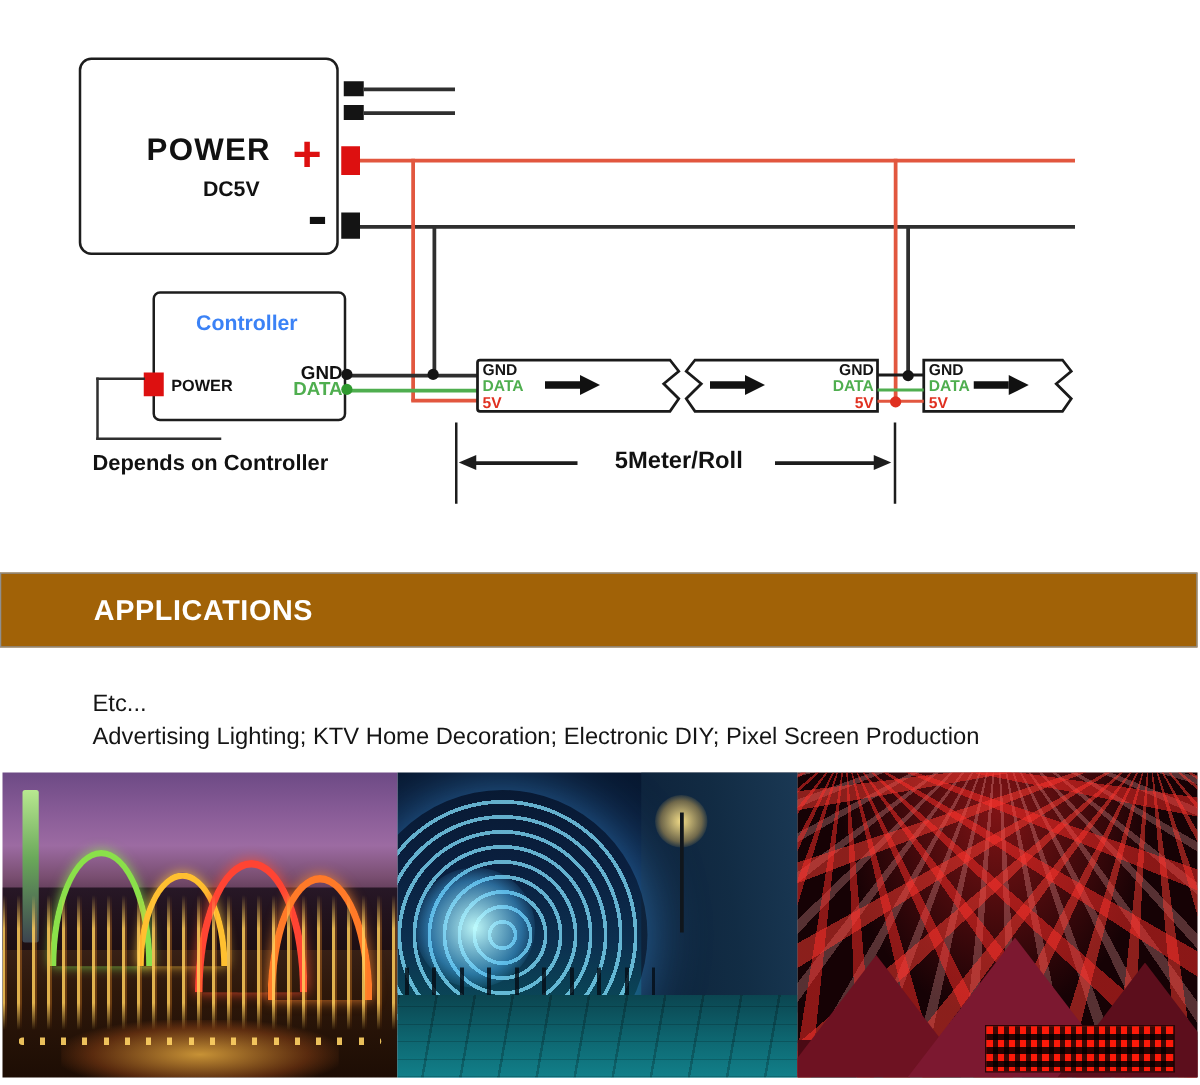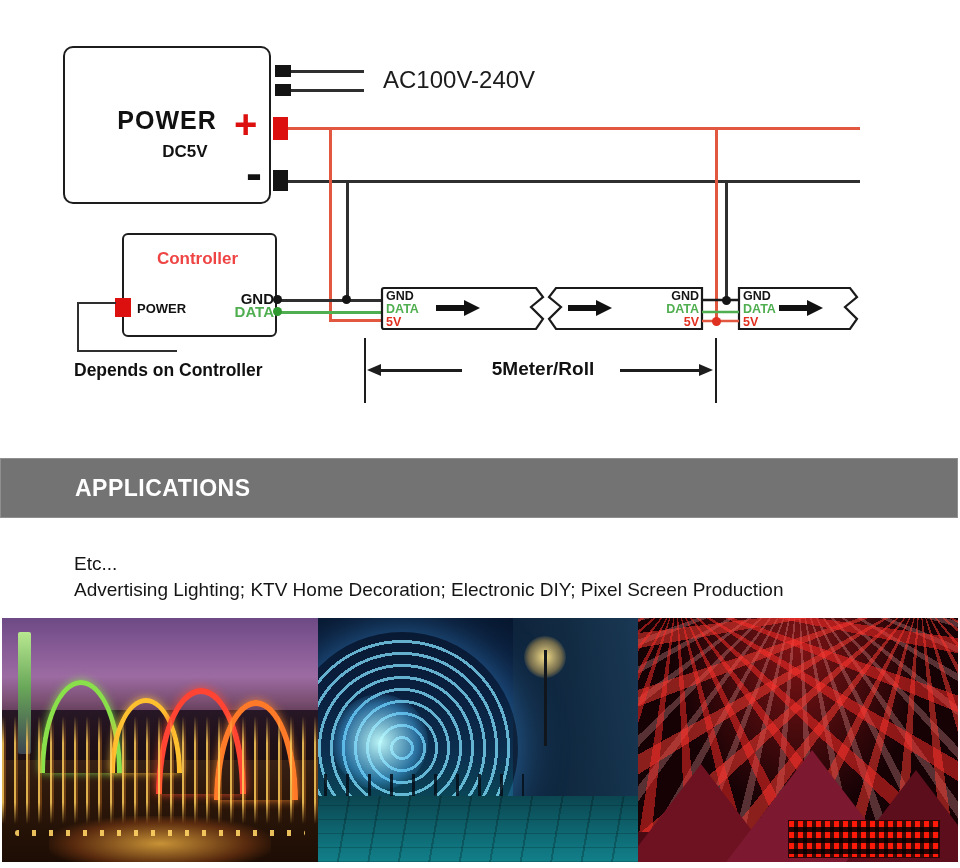--- a/index.html
+++ b/index.html
@@ -21,21 +21,21 @@
   .dot.black{background:#151515;}
   .dot.red{background:#e03020;}
   .dot.green{background:#2f9a2f;}
   
   .device-box{position:absolute;background:#fff;border:2.5px solid #1d1d1d;}
   .power-box{left:63px;top:46px;width:208px;height:158px;border-radius:10px;
     display:flex;flex-direction:column;align-items:center;justify-content:center;padding-top:18px;box-sizing:border-box;}
   .power-title{font-size:25px;font-weight:800;letter-spacing:1px;color:#111;}
   .power-voltage{font-size:17px;font-weight:700;color:#111;margin-top:7px;margin-left:36px;}
   .controller-box{left:122px;top:233px;width:151px;height:100px;border-width:2px;border-radius:6px;}
-  .controller-title{position:absolute;left:0;right:0;top:16px;text-align:center;font-size:17px;font-weight:600;color:#ef4444;}
+  .controller-title{position:absolute;left:0;right:0;top:16px;text-align:center;font-size:17px;font-weight:600;color:#3b82f6;}
   .terminal{position:absolute;}
   .terminal.black{background:var(--terminal-black);}
   .terminal.red{background:var(--terminal-red);}
   .lbl{position:absolute;color:#111;white-space:nowrap;}
   .plus-sign{left:234px;top:104px;font-size:40px;font-weight:800;color:var(--terminal-red);line-height:1;}
   .minus-sign{left:246px;top:150px;font-size:48px;font-weight:800;color:#111;line-height:1;}
   .ac-label{left:383px;top:66px;font-size:24px;color:#1c1c1c;}
   .ctrl-power-lbl{left:137px;top:301px;font-size:13px;font-weight:700;}
   .ctrl-gnd-lbl{left:229px;top:290px;width:45px;text-align:right;font-size:15px;font-weight:700;}
   .ctrl-data-lbl{left:226px;top:303px;width:48px;text-align:right;font-size:15px;font-weight:700;color:var(--wire-green);}
@@ -45,21 +45,21 @@
   .dim-shaft{position:absolute;top:369px;height:2.5px;background:#1d1d1d;}
   .tri{position:absolute;width:0;height:0;border-top:6px solid transparent;border-bottom:6px solid transparent;}
   .tri.left{border-right:14px solid #1d1d1d;}
   .tri.right{border-left:14px solid #1d1d1d;}
   
   .st-pin{font-size:12.5px;font-weight:700;font-family:"Liberation Sans","DejaVu Sans",sans-serif;}
   .st-pin.gnd{fill:#151515;}
   .st-pin.data{fill:var(--wire-green);}
   .st-pin.v5{fill:#e03020;}
   
-  .apps-bar{left:0;top:458px;width:956px;height:58px;background:#737373;border:1px solid #8f8f8f;display:flex;align-items:center;}
+  .apps-bar{left:0;top:458px;width:956px;height:58px;background:#a16207;border:1px solid #8f8f8f;display:flex;align-items:center;}
   .apps-header{margin-left:74px;color:#fff;font-size:23px;font-weight:700;letter-spacing:.5px;}
   .apps-desc{left:74px;top:551px;font-size:19px;color:#151515;line-height:26px;}
   
   .photo{position:absolute;top:618px;height:244px;overflow:hidden;}
   .photo1{left:2px;width:316px;
     background:linear-gradient(180deg,#6d4a85 0%,#8a5d98 14%,#9c6ba2 24%,#7a4f72 34%,#4a2c40 44%,#3a2218 55%,#2e180a 72%,#1d0d04 100%);}
   .p1-skyline{position:absolute;left:0;top:92px;width:100%;height:50px;
     background:linear-gradient(180deg,rgba(34,20,34,.92),rgba(28,14,18,.95));}
   .p1-tower{position:absolute;left:16px;top:14px;width:13px;height:122px;border-radius:2px;
     background:linear-gradient(180deg,#b8e890 0%,#6aa85a 45%,#3c4450 100%);}
@@ -120,21 +120,20 @@
 
     <div class="device-box power-box">
       <div class="power-title">POWER</div>
       <div class="power-voltage">DC5V</div>
     </div>
 
     <div class="terminal black" style="left:275px;top:65px;width:16px;height:12px;"></div>
     <div class="terminal black" style="left:275px;top:84px;width:16px;height:12px;"></div>
     <div class="wire h black" style="left:291px;top:70px;width:73px;"></div>
     <div class="wire h black" style="left:291px;top:89px;width:73px;"></div>
-    <div class="lbl ac-label">AC100V-240V</div>
 
     <div class="lbl plus-sign">+</div>
     <div class="terminal red" style="left:273px;top:117px;width:15px;height:23px;"></div>
     <div class="lbl minus-sign">-</div>
     <div class="terminal black" style="left:273px;top:170px;width:15px;height:21px;"></div>
 
     <div class="wire h red" style="left:288px;top:127px;width:572px;"></div>
     <div class="wire h black" style="left:288px;top:180px;width:572px;"></div>
 
     <div class="wire v red" style="left:329px;top:127px;height:194px;"></div>

